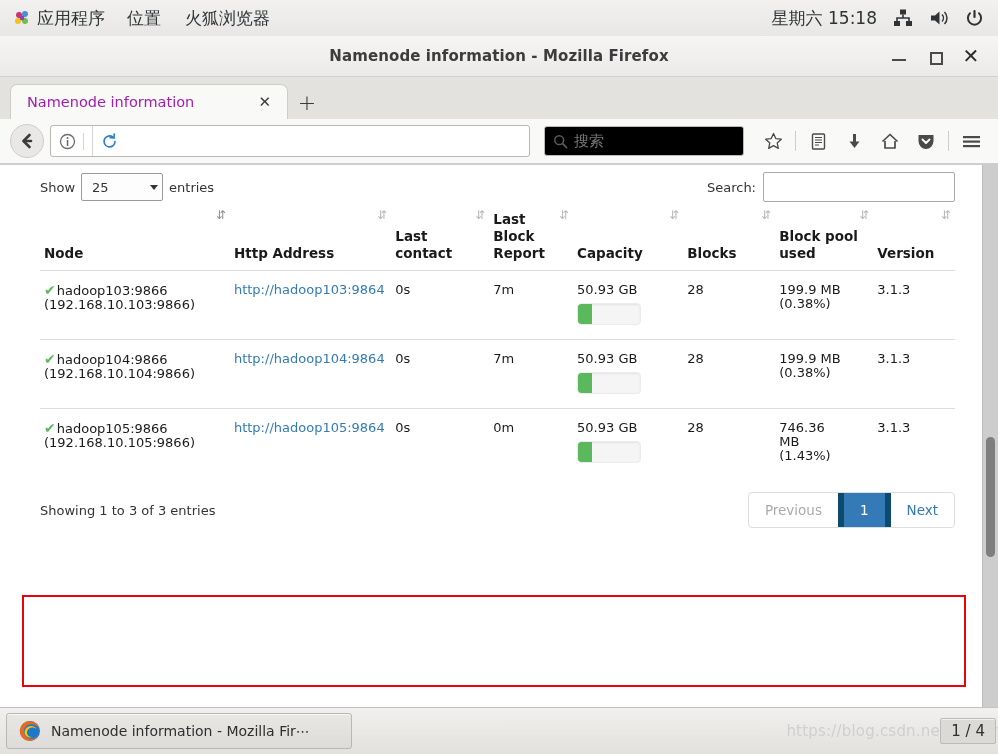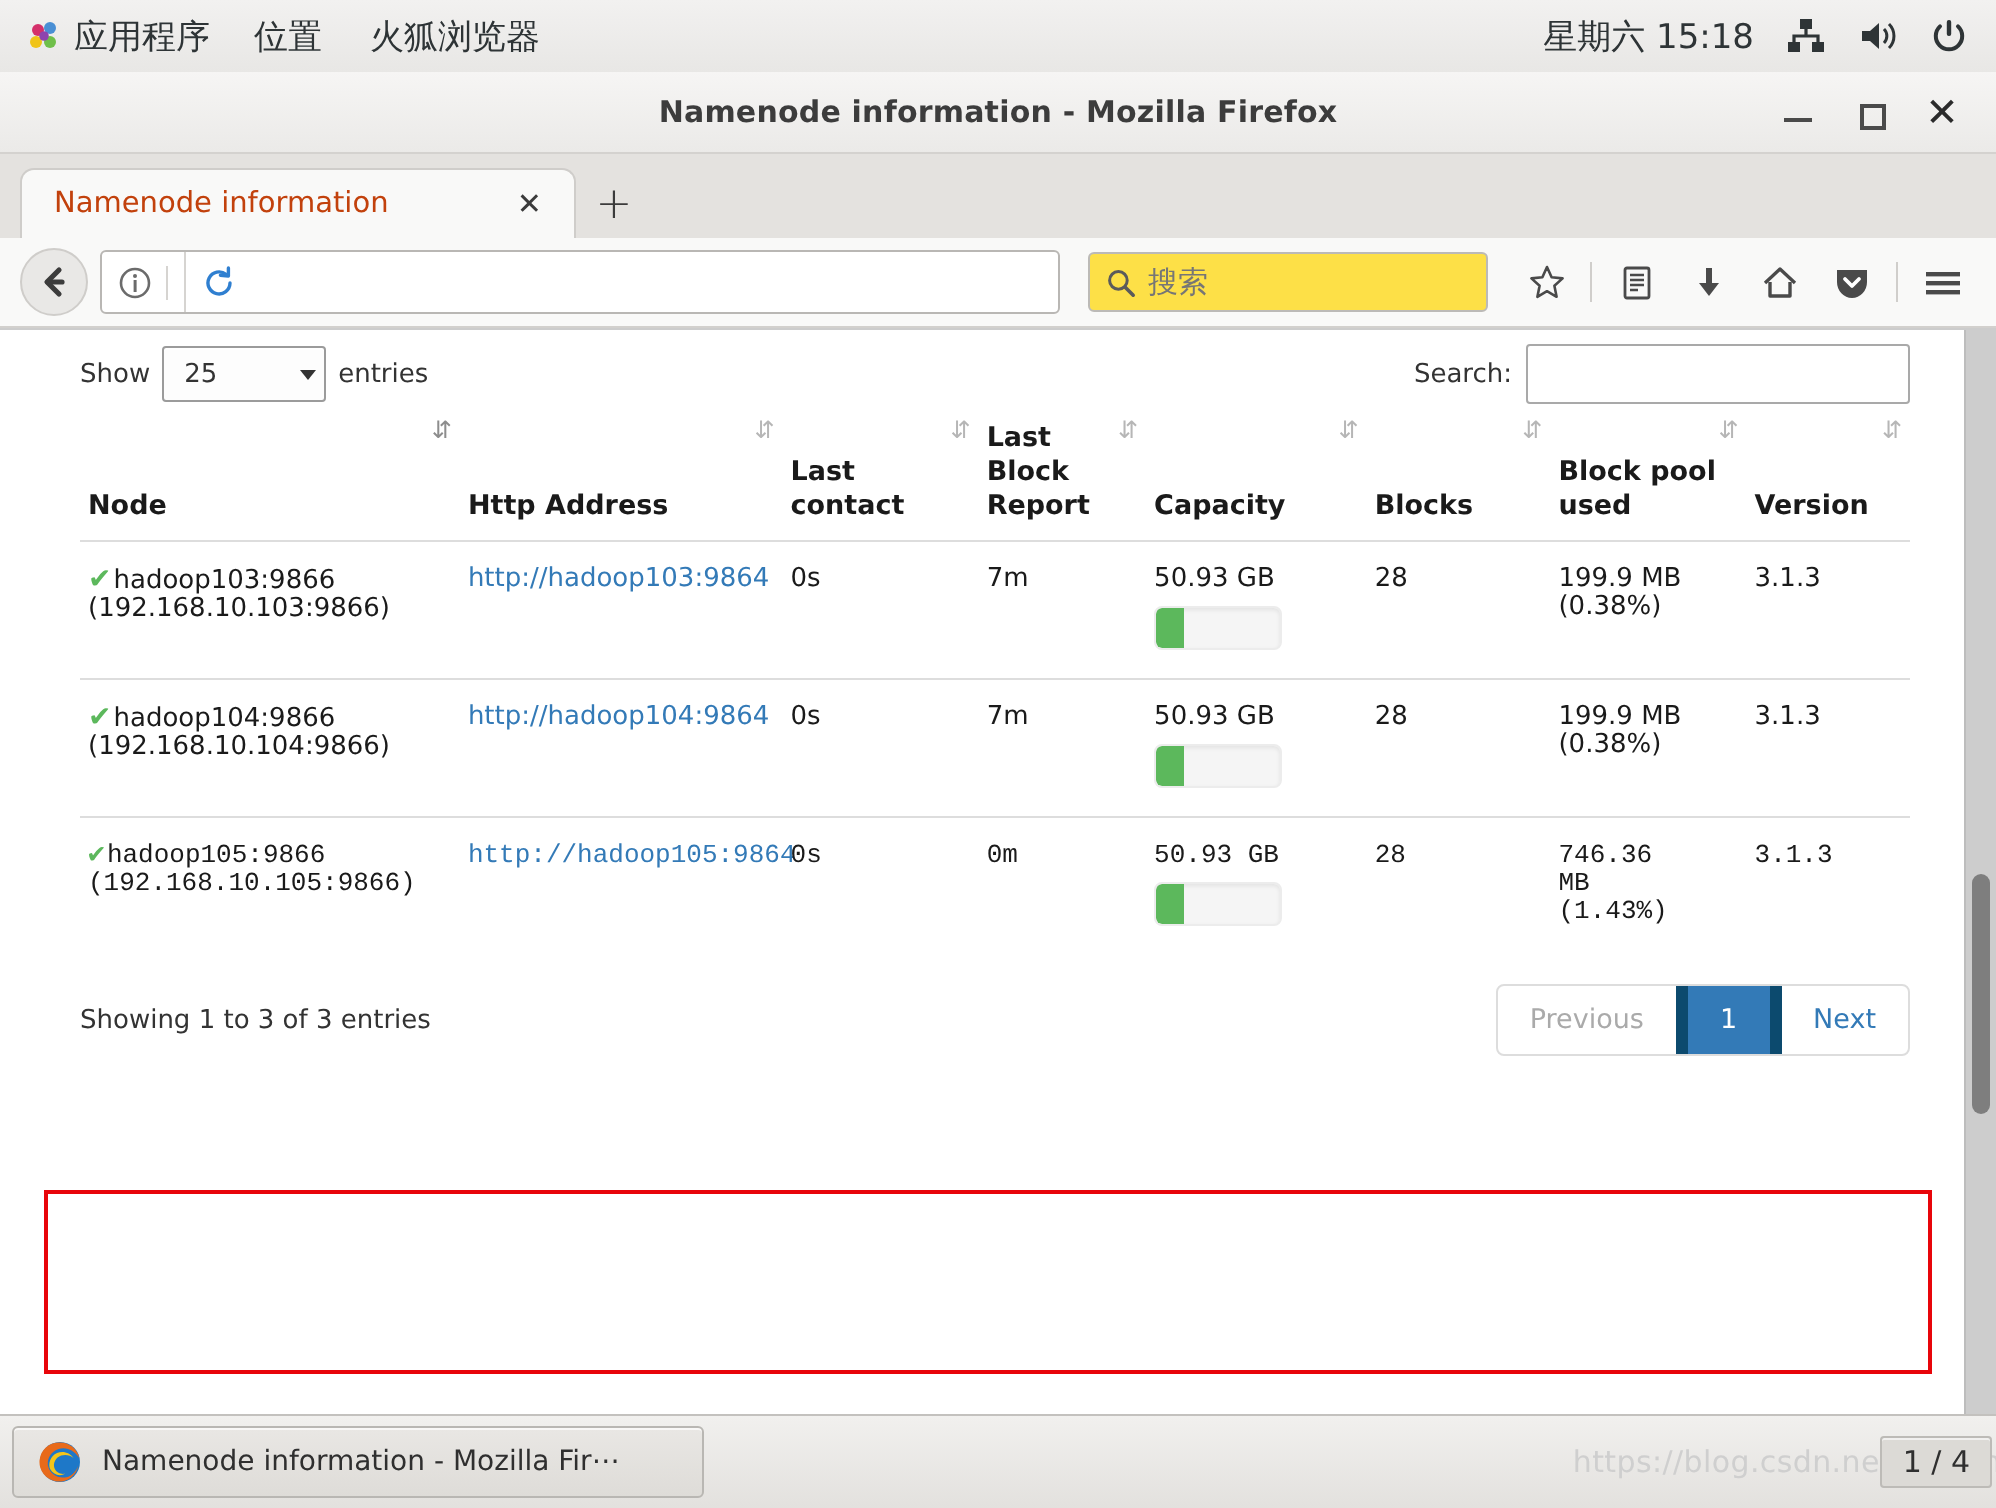--- a/index.html
+++ b/index.html
@@ -61,21 +61,21 @@
   .tabstrip {
     height: 42px; background: #e4e2df; display: flex; align-items: flex-end;
     padding-left: 10px; position: relative;
   }
   .tab {
     height: 34px; min-width: 250px; background: #f9f9f8;
     border-radius: 7px 7px 0 0; border: 1px solid #cfcdca; border-bottom: none;
     display: flex; align-items: center; padding: 0 10px 0 16px; gap: 10px;
     position: relative;
   }
-  .tab .tab-label { font-size: 14.5px; color: #c2410c; flex: 1; white-space: nowrap;
+  .tab .tab-label { font-size: 14.5px; color: #a21caf; flex: 1; white-space: nowrap;
      overflow: hidden; text-overflow: ellipsis; }
   .tab .tab-close { font-size: 15px; color: #3b3b3b; padding: 0 6px; font-weight: bold;}
   .newtab {
     width: 38px; height: 34px; display: flex; align-items: center; justify-content: center;
     font-size: 22px; color: #3b3b3b; font-weight: 300;
   }
 
   
   .navbar {
     height: 44px; background: #f9f9f8; border-bottom: 1px solid #d2d0cd;
@@ -100,21 +100,21 @@
   .urltext {
     flex: 1; font-size: 16px; color: #8e8e8e; white-space: nowrap; overflow: hidden;
     letter-spacing: -0.1px;
   }
   .urltext b { color: #111; font-weight: normal; }
   .reloadbox {
     width: 32px; height: 30px; border-left: 1px solid #d6d4d1;
     display:flex; align-items:center; justify-content:center;
   }
   .searchbar {
-    width: 182px; height: 28px; background: #fde047; border: 1px solid #bcbab7;
+    width: 182px; height: 28px; background: #000000; border: 1px solid #bcbab7;
     border-radius: 3px; display: flex; align-items: center; gap: 6px; padding: 0 8px;
     margin-left: 8px;
   }
   .searchbar .ph { font-size: 15px; color: #767676; }
   .tbicons { display: flex; align-items: center; gap: 2px; margin-left: 6px; }
   .tbicon { width: 34px; height: 34px; display:flex; align-items:center; justify-content:center; }
   .vsep { width: 1px; height: 20px; background: #d0cecb; margin: 0 3px; }
 
   
   .content {
@@ -150,21 +150,21 @@
   }
   table.dt th .sorticon {
     position: absolute; right: 6px; top: 2px; font-size: 12px; color: #b6b6b6;
     letter-spacing: -2px; font-weight: normal;
   }
   table.dt th.sorted .sorticon { color: #8d8d8d; }
   table.dt td {
     font-size: 13px; color: #1a1a1a; padding: 12px 4px 14px 4px; vertical-align: top;
     border-bottom: 1px solid #dddddd; line-height: 14px;
   }
-  table.dt tr.highlight td { border-bottom-color: transparent; font-family: Liberation Mono, monospace; }
+  table.dt tr.highlight td { border-bottom-color: transparent; }
   .c-node { width: 178px; } .c-http { width: 150px; }
   .c-lc { width: 88px; } .c-lbr { width: 74px; }
   .c-cap { width: 100px; } .c-blocks { width: 82px; }
   .c-pool { width: 88px; } .c-ver { width: 72px; }
 
   .nodecell { white-space: nowrap; }
   .chk { color: #5cb85c; font-weight: bold; margin-right: 1px; font-size: 14px; }
   .nodeaddr { display: block; }
   a.httplink { color: #337ab7; text-decoration: none; font-size: 13px; }
   .progress-outer {

